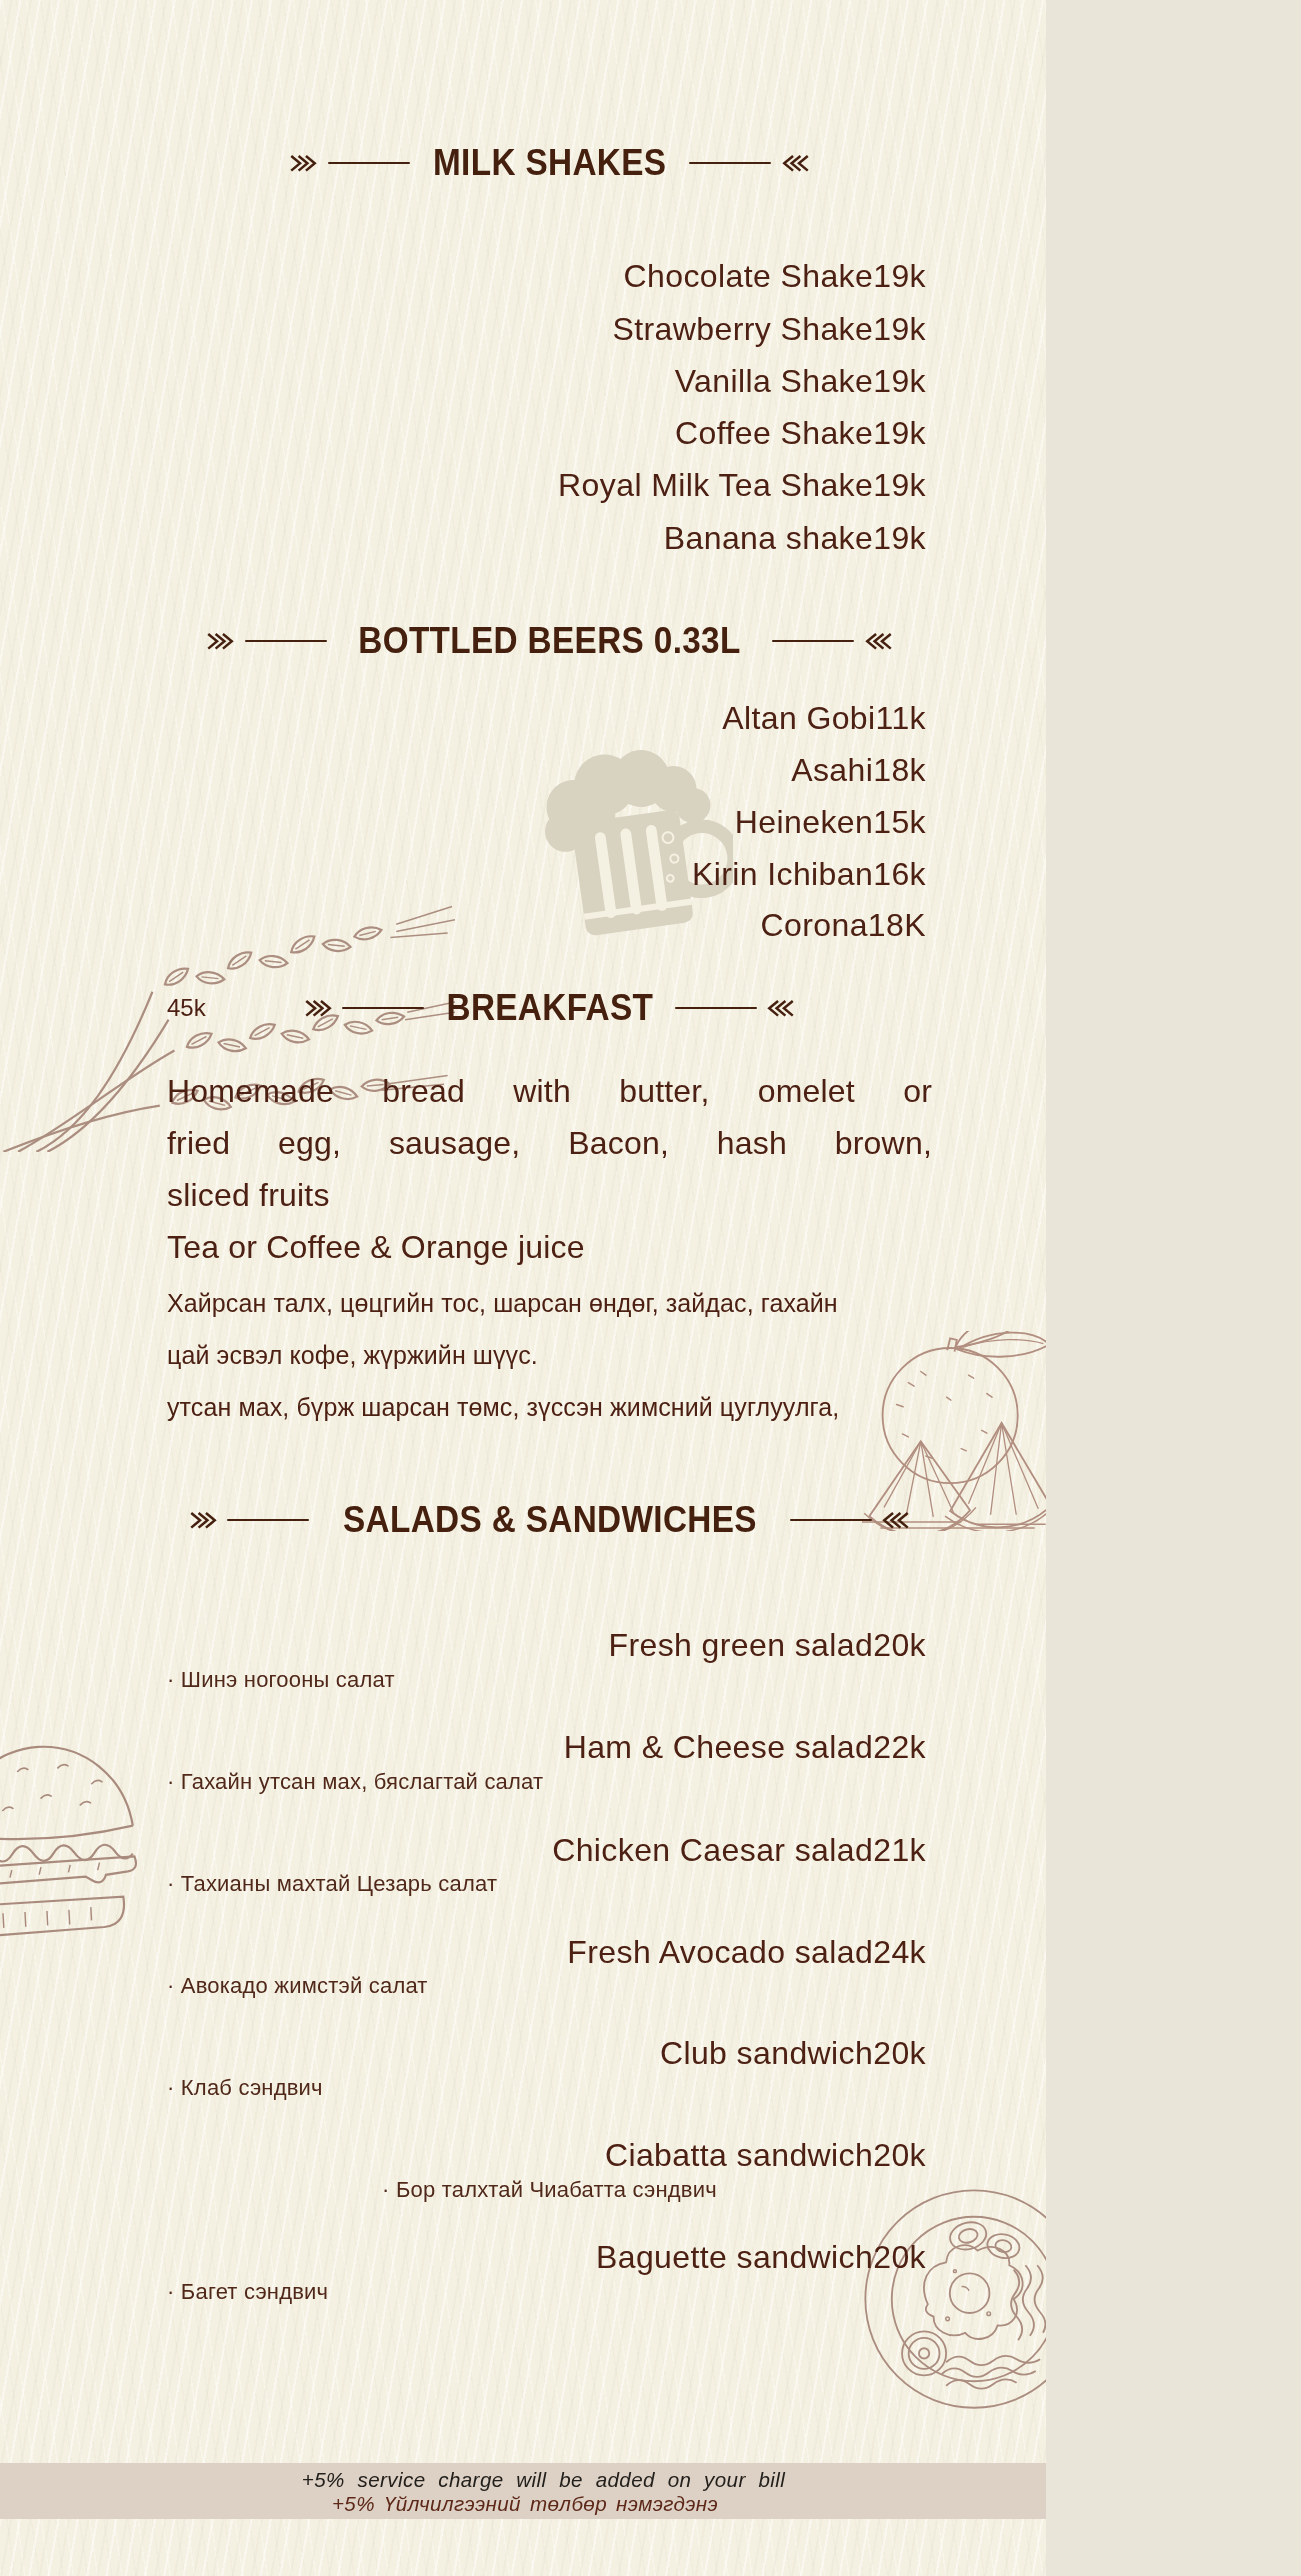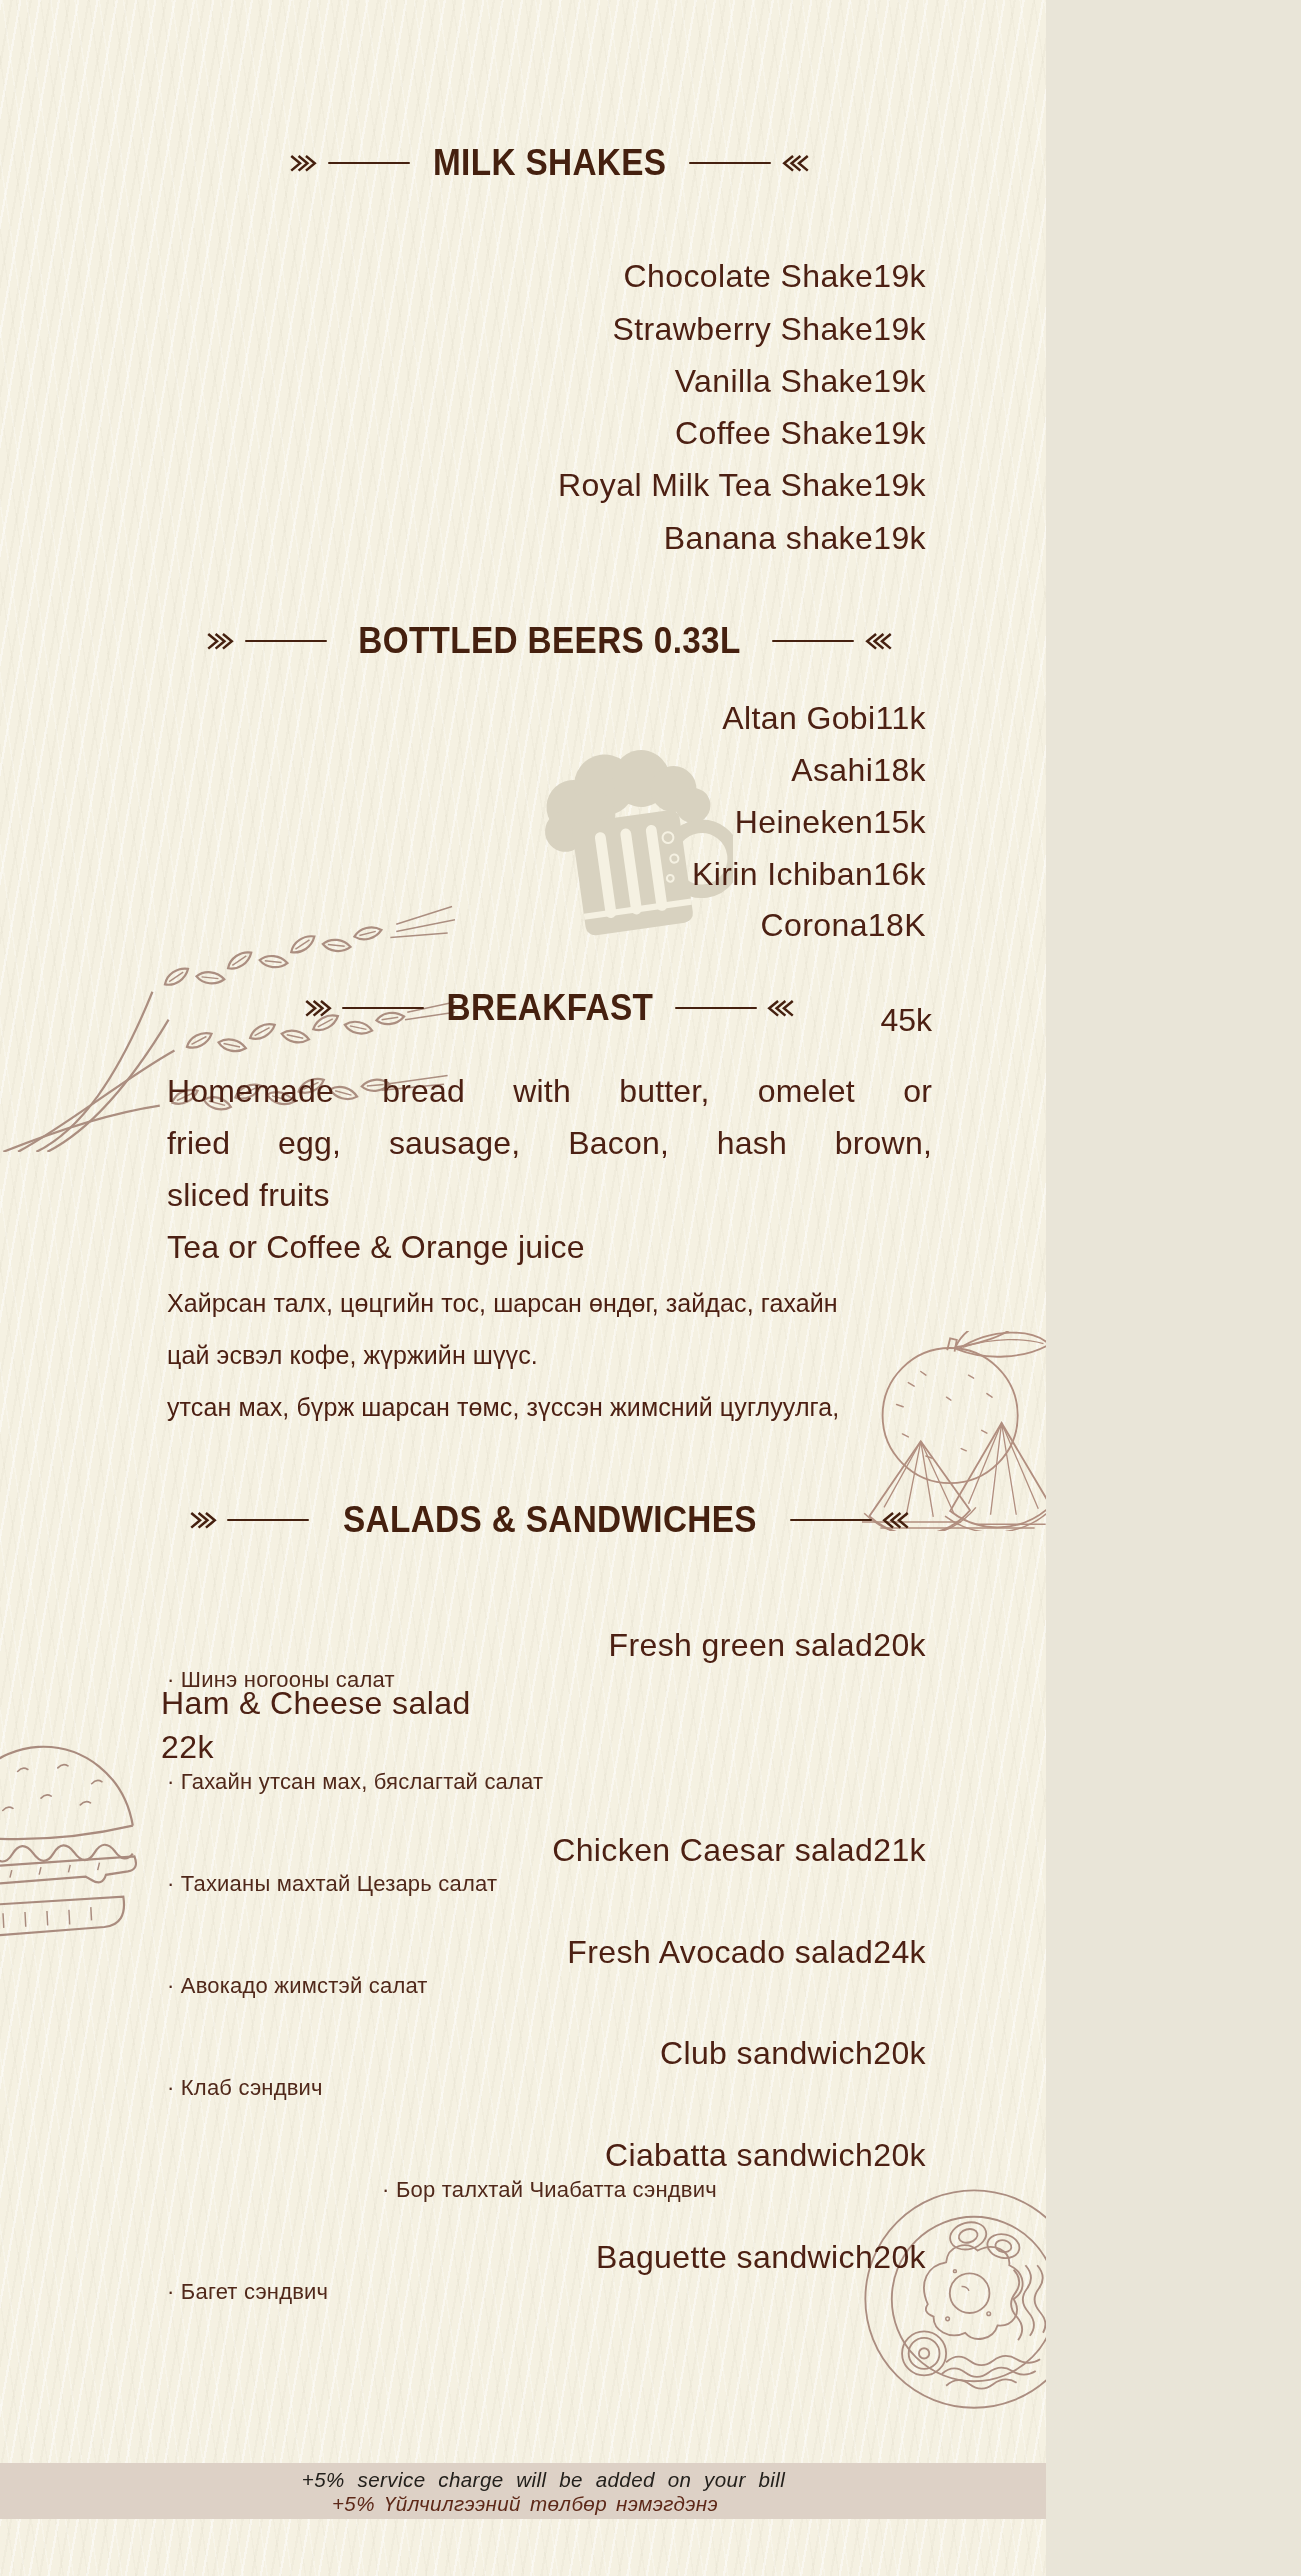--- a/index.html
+++ b/index.html
@@ -17,21 +17,21 @@
   .hdr{left:167px;width:765px;height:44px;display:flex;align-items:center;justify-content:center;gap:10.3px;color:#45200f;}
   .hdr .t{font-weight:bold;font-size:37px;white-space:nowrap;transform:scaleX(.9);letter-spacing:0.4px;}
   .hdr .ln{height:2.9px;background:#45200f;width:82px;border-radius:1.5px;}
   .row{left:161px;width:765px;height:44px;line-height:44px;display:flex;justify-content:flex-end;font-size:32px;letter-spacing:0.4px;}
   .row .nm{white-space:nowrap;}
   .row .pr{white-space:nowrap;}
   .sub{left:167px;width:765px;height:29px;line-height:29px;font-size:22px;letter-spacing:0.2px;color:#50281a;}
   .desc{left:167px;width:765px;font-size:32px;line-height:52px;letter-spacing:0.2px;}
   .desc .jline{text-align:justify;text-align-last:justify;}
   .descmn{left:167px;width:765px;font-size:25px;line-height:52px;letter-spacing:0.1px;}
-  .price-solo{left:167px;width:765px;height:44px;line-height:44px;text-align:right;font-size:32px;margin-top:12px;}
+  .price-solo{left:167px;width:765px;height:44px;line-height:44px;text-align:left;font-size:24px;}
   .footer-band{position:absolute;z-index:3;left:0;top:2463px;width:1302px;height:56px;background:#ddd1c6;}
   .footer-inner{position:absolute;left:0;top:3.7px;width:1050px;text-align:center;font-style:italic;}
   .f1{font-size:20.6px;line-height:25px;color:#23201c;word-spacing:6.6px;letter-spacing:0.4px;padding-left:37px;}
   .f2{font-size:20.6px;line-height:23.5px;color:#5d2818;word-spacing:2.9px;letter-spacing:0.4px;}
   svg{display:block;}
 </style>
 </head>
 <body>
 
 <div class="page">
@@ -282,21 +282,21 @@
         </g>
       </svg>
   </div>
 
   <div class="txt row" style="top:1623px;">
       <span class="nm">Fresh green salad</span>
       <span class="pr">20k</span>
     </div>
   <div class="txt sub" style="top:1665px;">· Шинэ ногооны салат</div>
 
-  <div class="txt row" style="top:1725px;flex-direction:column;">
+  <div class="txt row" style="top:1725px;">
       <span class="nm">Ham &amp; Cheese salad</span>
       <span class="pr">22k</span>
     </div>
   <div class="txt sub" style="top:1767px;">· Гахайн утсан мах, бяслагтай салат</div>
 
   <div class="txt row" style="top:1828px;">
       <span class="nm">Chicken Caesar salad</span>
       <span class="pr">21k</span>
     </div>
   <div class="txt sub" style="top:1869px;">· Тахианы махтай Цезарь салат</div>

